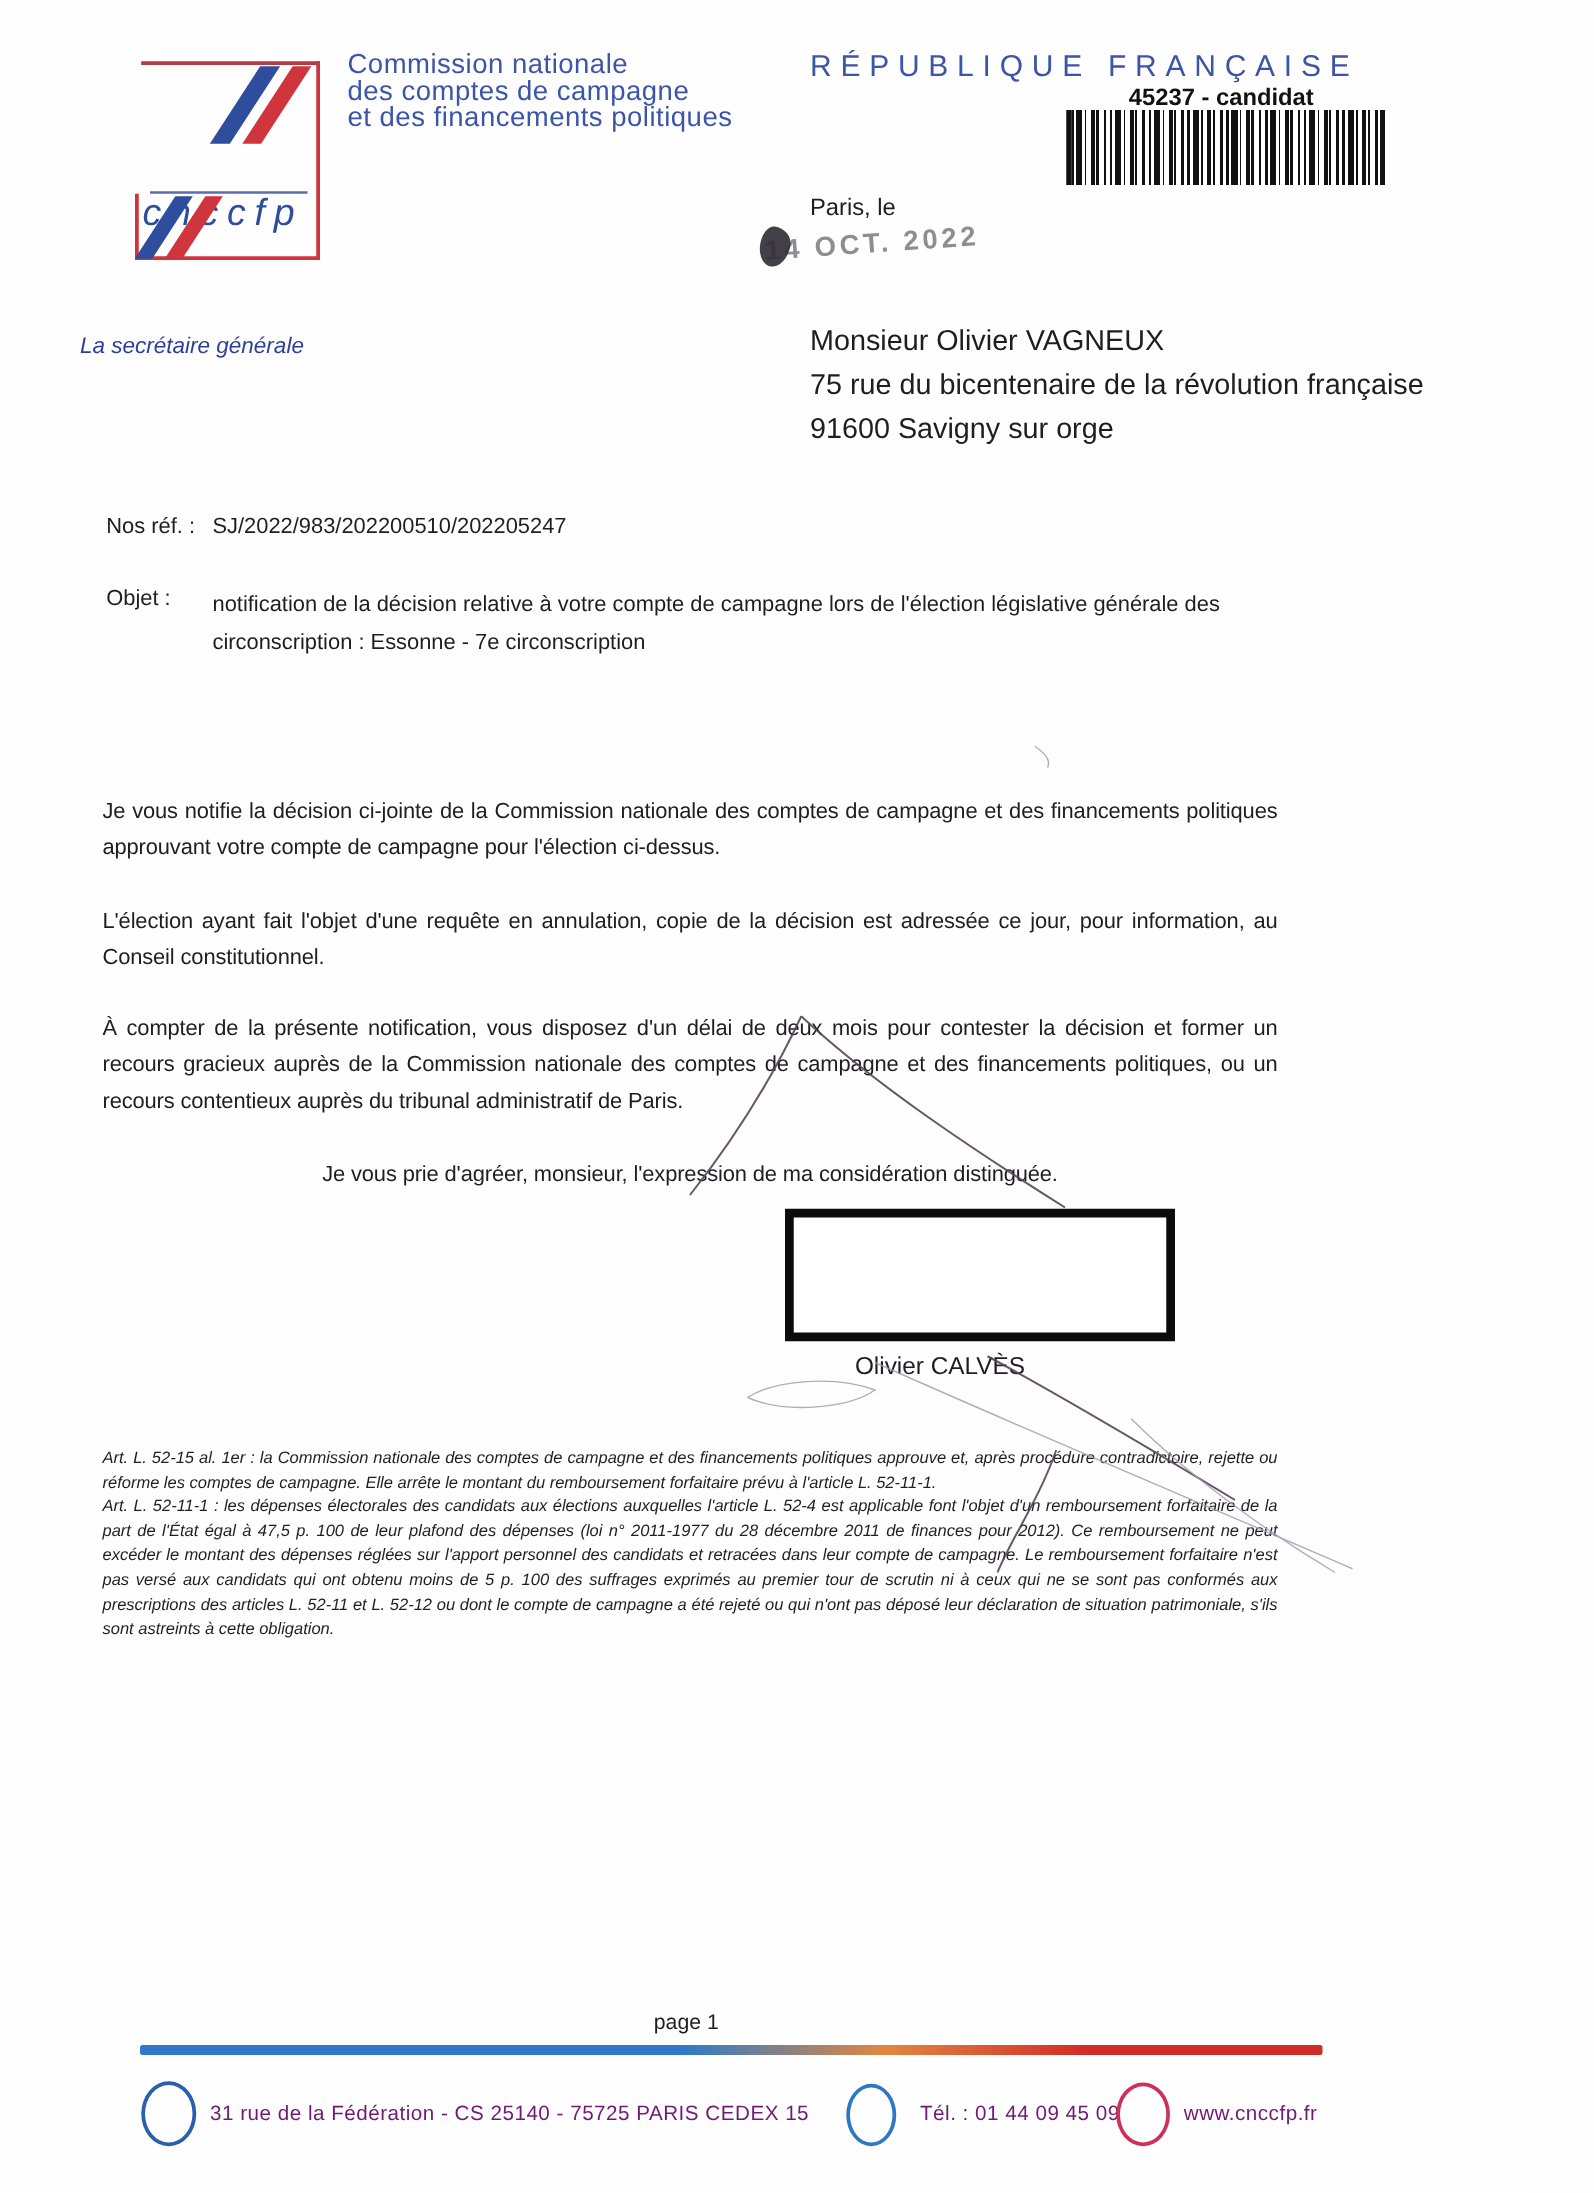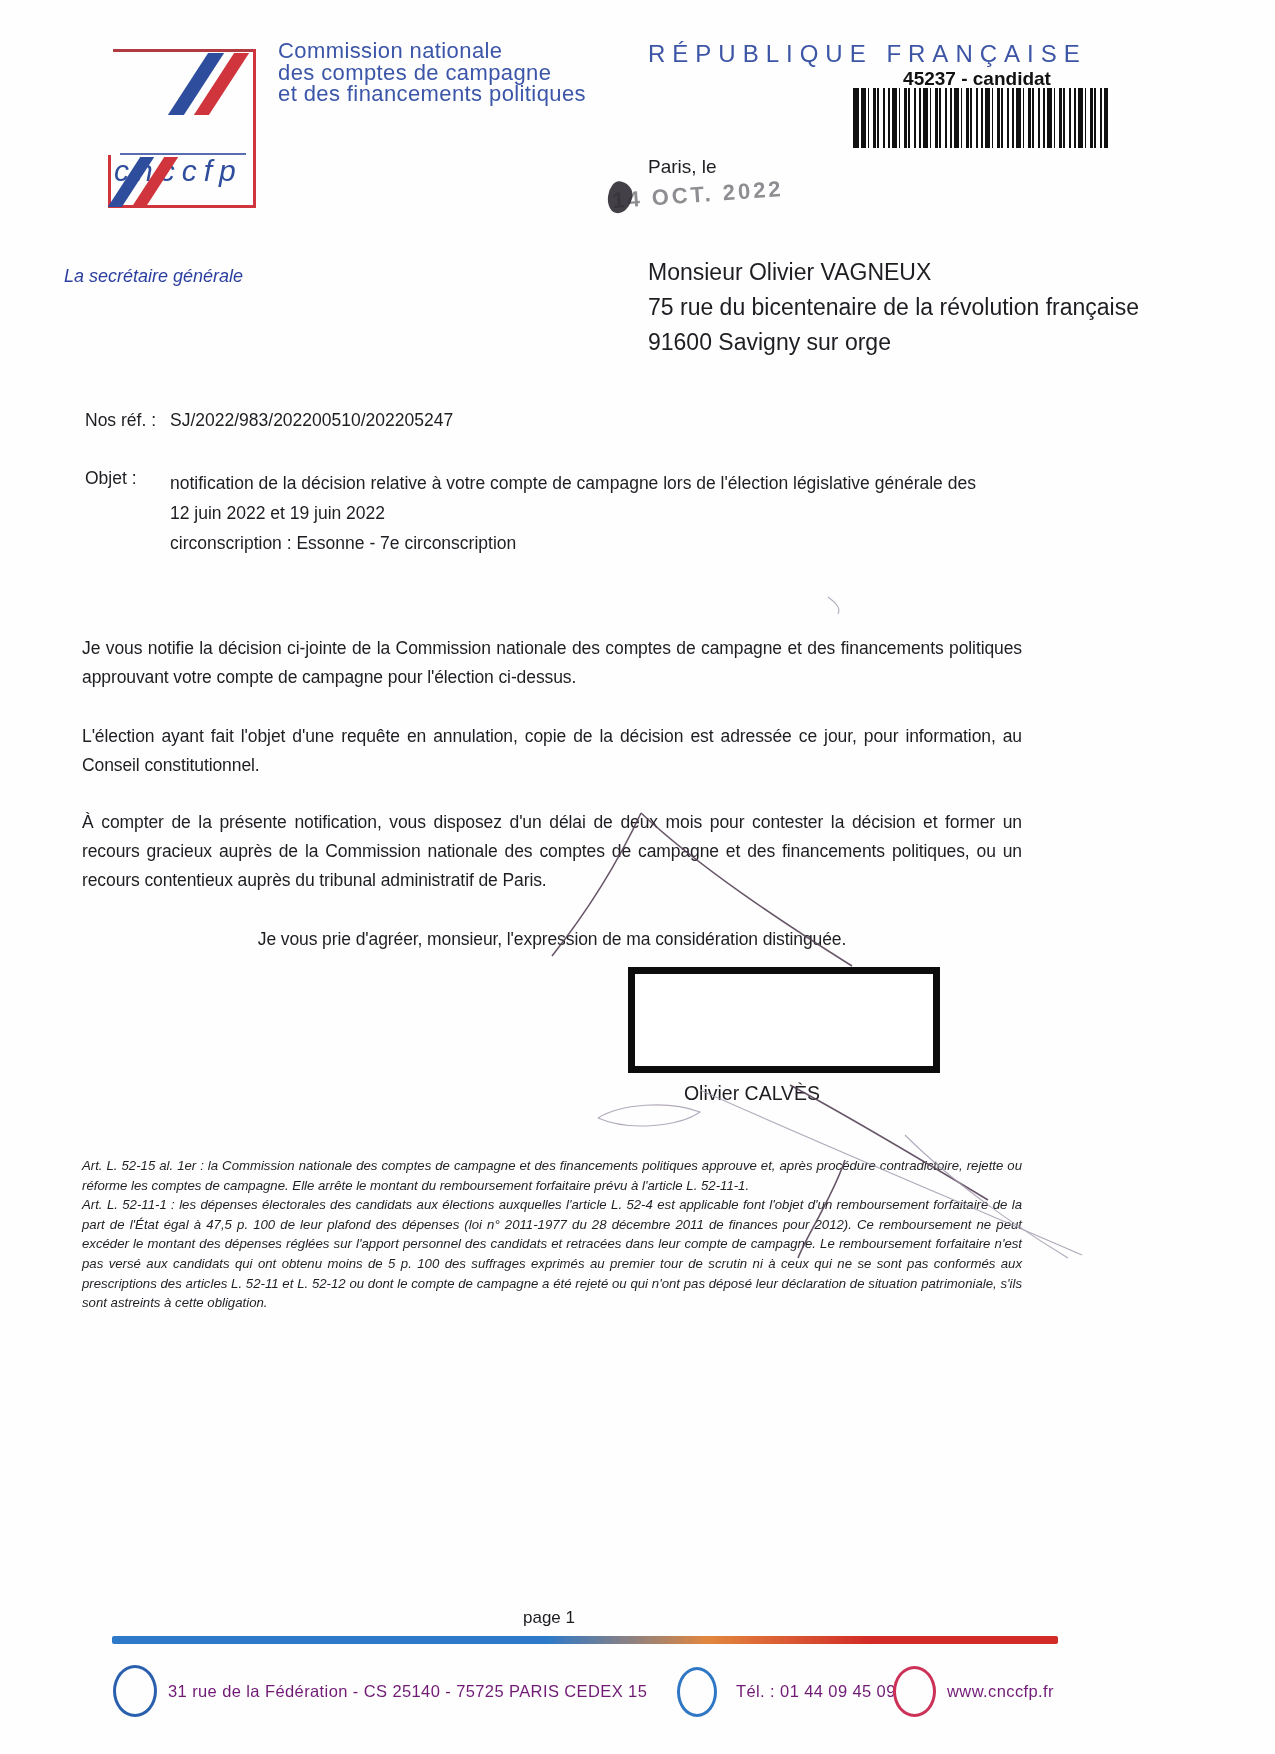--- a/index.html
+++ b/index.html
@@ -125,21 +125,20 @@
       <div class="line">75 rue du bicentenaire de la révolution française</div>
       <div class="line">91600 Savigny sur orge</div>
     </div>
 
   <div class="abs label-col ref-row">Nos réf. :</div>
   <div class="abs text-col ref-row">SJ/2022/983/202200510/202205247</div>
 
   <div class="abs label-col subject">Objet :</div>
   <div class="abs text-col subject">
       <div class="line">notification de la décision relative à votre compte de campagne lors de l'élection législative générale des</div>
-      <div class="line">12 juin 2022 et 19 juin 2022</div>
       <div class="line">circonscription : Essonne - 7e circonscription</div>
     </div>
 
   <div class="abs bodyblock p2">L'élection ayant fait l'objet d'une requête en annulation, copie de la décision est adressée ce jour, pour information, au Conseil constitutionnel.</div>
   <div class="abs bodyblock p1">Je vous notifie la décision ci-jointe de la Commission nationale des comptes de campagne et des financements politiques approuvant votre compte de campagne pour l'élection ci-dessus.</div>
   <div class="abs bodyblock p3">À compter de la présente notification, vous disposez d'un délai de deux mois pour contester la décision et former un recours gracieux auprès de la Commission nationale des comptes de campagne et des financements politiques, ou un recours contentieux auprès du tribunal administratif de Paris.</div>
   <div class="abs bodyblock p4">Je vous prie d'agréer, monsieur, l'expression de ma considération distinguée.</div>
 
   <div class="abs sigbox"></div>
   <div class="abs signer">Olivier CALVÈS</div>

